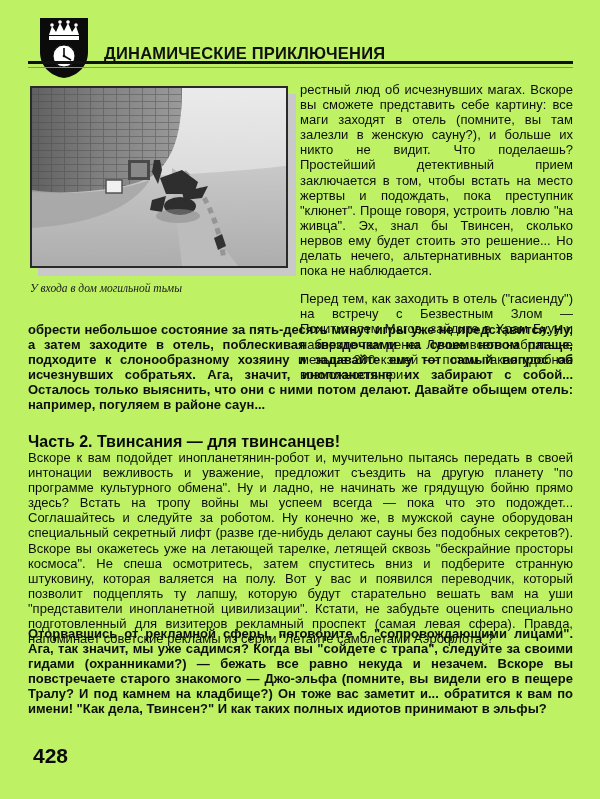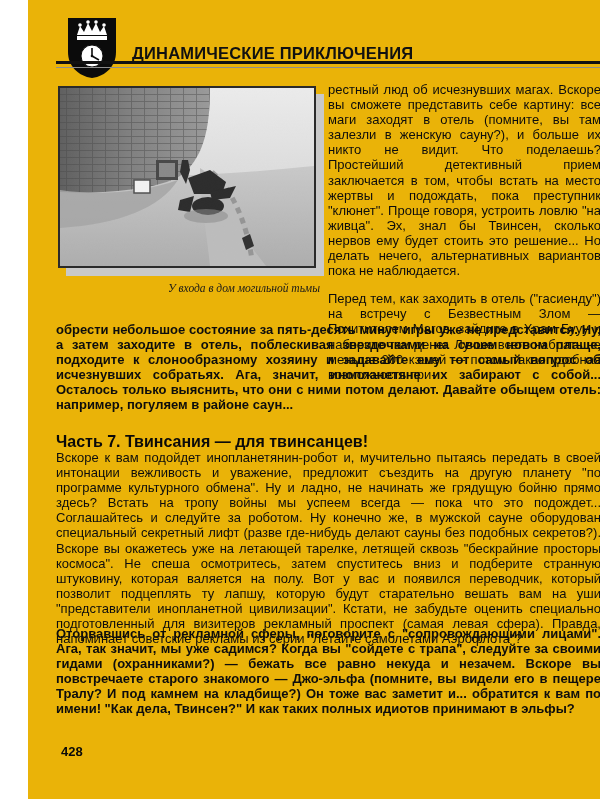--- a/index.html
+++ b/index.html
@@ -12,22 +12,21 @@
     height: 799px;
     position: relative;
     font-family: "Liberation Sans", sans-serif;
     color: #000000;
     overflow: hidden;
   }
 
   .page {
     position: absolute;
     inset: 0;
-    background: #eab308;
-    margin-left: 28px;
+    background: #bef264;
   }
 
   
   .masthead {
     position: absolute;
     left: 28px;
     top: 18px;
     width: 545px;
     height: 58px;
   }
@@ -93,21 +92,21 @@
   }
   .figure-art {
     position: absolute;
     inset: 0;
   }
   .figure-caption {
     position: absolute;
     left: 0px;
     top: 196px;
     width: 262px;
-    text-align: right;
+    text-align: left;
     font-family: "Liberation Serif", serif;
     font-style: italic;
     font-size: 11.5px;
     color: #1a1a1a;
   }
 
   
   .col-right {
     position: absolute;
     left: 300px;
@@ -143,21 +142,21 @@
     color: #0a0a0a;
   }
 
   .block-b { top: 450px; }
   .block-c { top: 626px; font-weight: bold; }
 
   .folio {
     position: absolute;
     left: 33px;
     top: 744px;
-    font-size: 13px;
+    font-size: 21px;
     font-weight: bold;
     color: #0a0a0a;
   }
 </style>
 </head>
 <body>
 
 <div class="page">
 
   <div class="masthead">
@@ -244,21 +243,21 @@
 
   <div class="col-right">
     <p class="para">рестный люд об исчезнувших магах. Вскоре вы сможете представить себе картину: все маги заходят в отель (помните, вы там залезли в женскую сауну?), и больше их никто не видит. Что поделаешь? Простейший детективный прием заключается в том, чтобы встать на место жертвы и подождать, пока преступник "клюнет". Проще говоря, устроить ловлю "на живца". Эх, знал бы Твинсен, сколько нервов ему будет стоить это решение... Но делать нечего, альтернативных вариантов пока не наблюдается.</p>
     <p class="para">Перед тем, как заходить в отель ("гасиенду") на встречу с Безвестным Злом — Похитителем Магов, зайдите в Храм Бууу и наберите там денег. Лучше всего набрать не меньше 200 кэшей — потом такая удобная возможность при-</p>
   </div>
 
   <div class="full block-after-figure">
     <p class="para">обрести небольшое состояние за пять-десять минут игры уже не представится. Ну, а затем заходите в отель, поблескивая звездочками на своем новом плаще, подходите к слонообразному хозяину и задавайте ему тот самый вопрос об исчезнувших собратьях. Ага, значит, инопланетяне их забирают с собой... Осталось только выяснить, что они с ними потом делают. Давайте обыщем отель: например, погуляем в районе саун...</p>
   </div>
 
-  <h2 class="section-head">Часть 7. Твинсания — для твинсанцев!</h2>
+  <h2 class="section-head">Часть 2. Твинсания — для твинсанцев!</h2>
 
   <div class="full block-b">
     <p class="para">Вскоре к вам подойдет инопланетянин-робот и, мучительно пытаясь передать в своей интонации вежливость и уважение, предложит съездить на другую планету "по программе культурного обмена". Ну и ладно, не начинать же грядущую бойню прямо здесь? Встать на тропу войны мы успеем всегда — пока что это подождет... Соглашайтесь и следуйте за роботом. Ну конечно же, в мужской сауне оборудован специальный секретный лифт (разве где-нибудь делают сауны без подобных секретов?). Вскоре вы окажетесь уже на летающей тарелке, летящей сквозь "бескрайние просторы космоса". Не спеша осмотритесь, затем спуститесь вниз и подберите странную штуковину, которая валяется на полу. Вот у вас и появился переводчик, который позволит подцеплять ту лапшу, которую будут старательно вешать вам на уши "представители инопланетной цивилизации". Кстати, не забудьте оценить специально подготовленный для визитеров рекламный проспект (самая левая сфера). Правда, напоминает советские рекламы из серии "Летайте самолетами Аэрофлота"?</p>
   </div>
   <div class="full block-c">
     <p class="para">Оторвавшись от рекламной сферы, поговорите с "сопровождающими лицами". Ага, так значит, мы уже садимся? Когда вы "сойдете с трапа", следуйте за своими гидами (охранниками?) — бежать все равно некуда и незачем. Вскоре вы повстречаете старого знакомого — Джо-эльфа (помните, вы видели его в пещере Тралу? И под камнем на кладбище?) Он тоже вас заметит и... обратится к вам по имени! "Как дела, Твинсен?" И как таких полных идиотов принимают в эльфы?</p>
   </div>
 
   <div class="folio">428</div>
 

